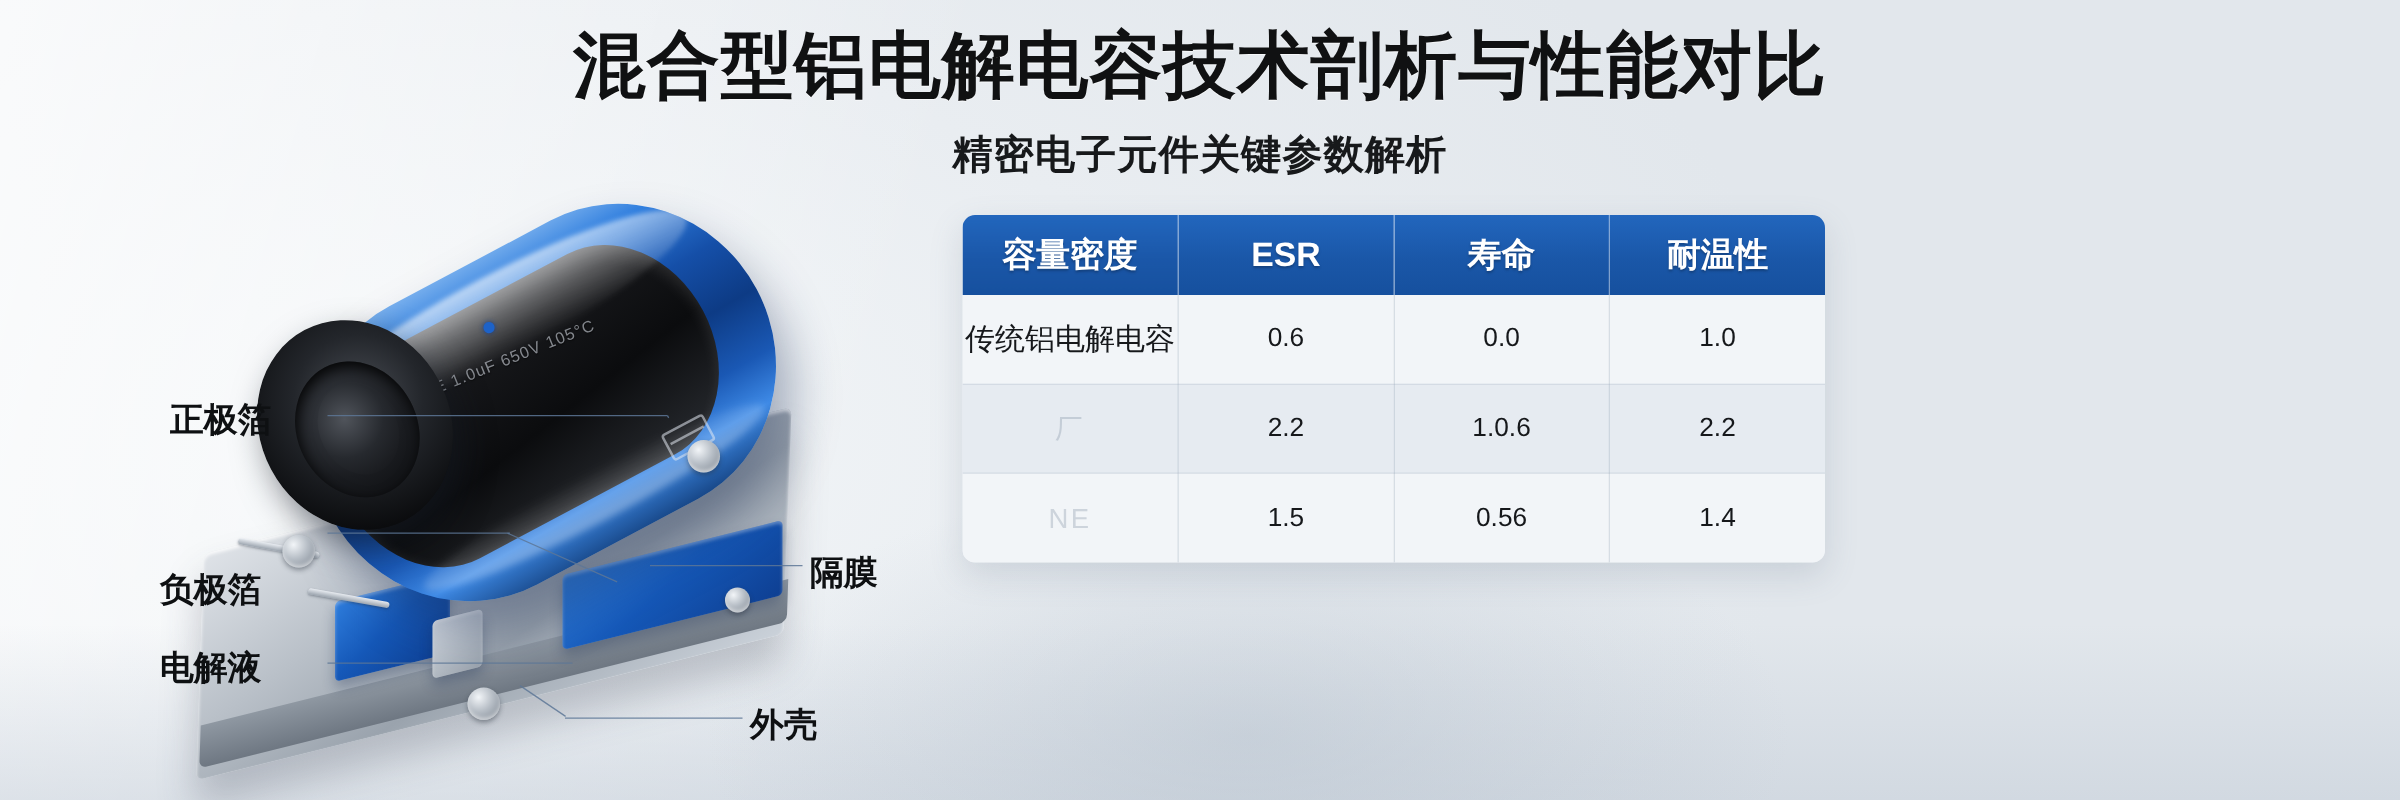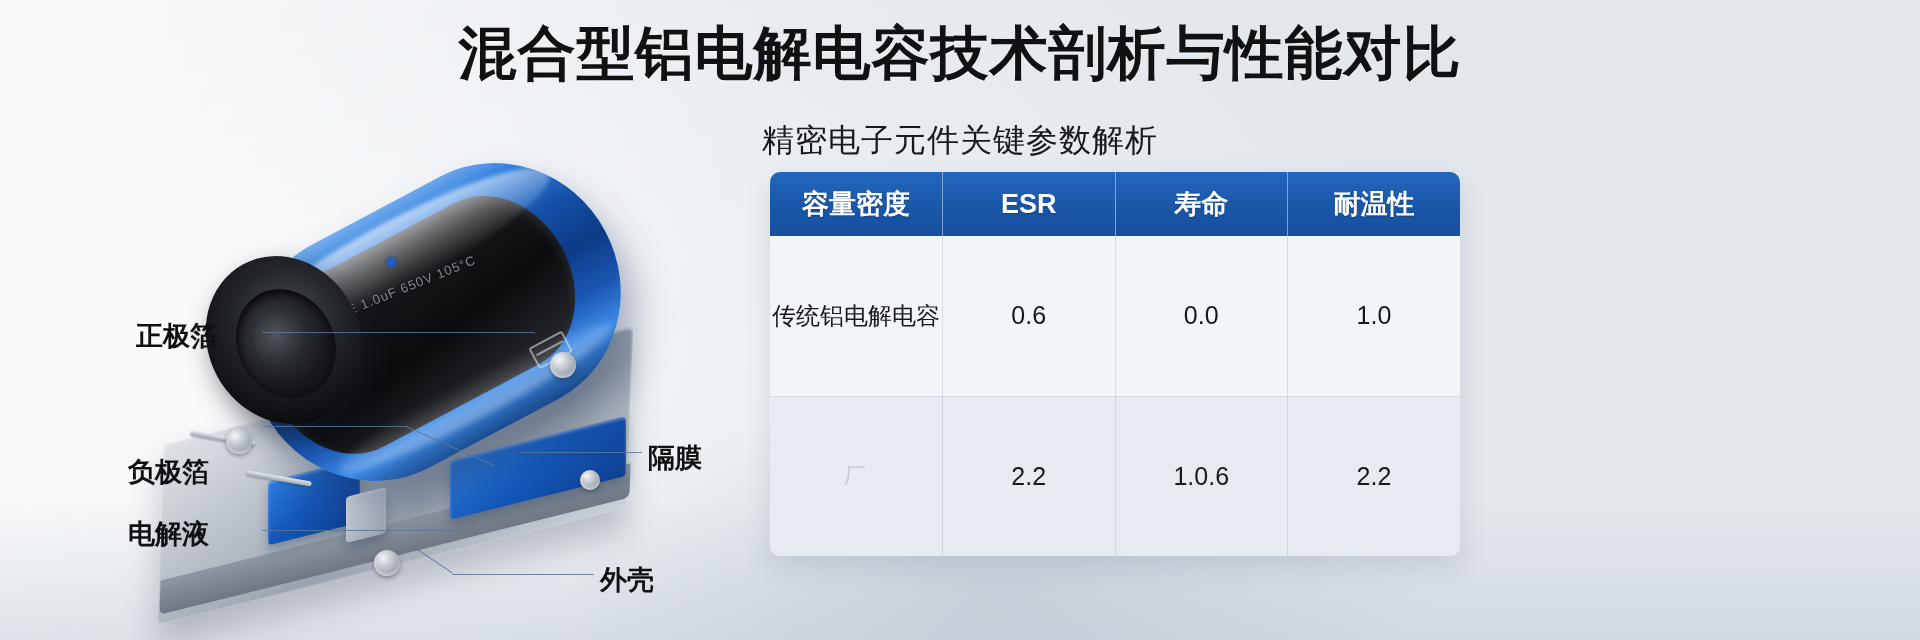--- a/index.html
+++ b/index.html
@@ -25,23 +25,22 @@
   
   .title{
     position:absolute;left:0;right:0;top:22px;text-align:center;
     font-size:58px;font-weight:bold;letter-spacing:1px;color:#101112;
     line-height:1.06;
     text-shadow:0 1px 0 rgba(255,255,255,.6);
     white-space:nowrap;
   }
   .subtitle{
     position:absolute;left:0;right:0;top:102px;text-align:center;
-    font-size:32px;font-weight:400;color:#17191b;letter-spacing:1px;
+    font-size:32px;font-weight:700;color:#17191b;letter-spacing:1px;
     white-space:nowrap;
-    margin-top:17px;
   }
 
   
   .diagram{position:absolute;left:0;top:150px;width:880px;height:490px;}
 
   .cap-scene{position:absolute;left:150px;top:20px;width:560px;height:430px;}
 
   
   .base{
     position:absolute;left:10px;top:215px;width:470px;height:180px;
@@ -153,35 +152,35 @@
   .leader{position:absolute;height:0;border-top:1.6px solid #5d7796;opacity:.85;}
 
   .c-zhengjibo{left:136px;top:168px;}
   .c-fujibo{left:128px;top:262px;margin-top:42px;}
   .c-dianjieye{left:128px;top:366px;text-align:center;}
   .c-gemo{left:648px;top:290px;}
   .c-waike{left:600px;top:412px;}
 
   
   .table-wrap{
-    position:absolute;left:770px;top:172px;width:690px;height:384px;
+    position:absolute;left:770px;top:172px;width:690px;height:278px;
     border-radius:10px;overflow:hidden;
     box-shadow:0 10px 26px rgba(90,105,125,.18);
     background:#eef2f6;
   }
   table{border-collapse:collapse;width:100%;height:100%;table-layout:fixed;}
   thead th{
     background:linear-gradient(180deg,#2266bd 0%,#1a57a8 55%,#16509e 100%);
     color:#ffffff;font-size:27px;font-weight:bold;height:62px;
     border-right:1px solid rgba(255,255,255,.45);
     text-shadow:0 1px 2px rgba(0,0,0,.25);
   }
   thead th:last-child{border-right:none;}
   tbody td{
-    height:62px;font-size:25px;color:#16181b;text-align:center;
+    height:62px;font-size:21px;color:#16181b;text-align:center;
     border-right:1px solid rgba(150,165,182,.30);
     border-bottom:1px solid rgba(150,165,182,.22);
   }
   tbody td:last-child{border-right:none;}
   tbody tr:last-child td{border-bottom:none;}
   tbody tr:nth-child(odd){background:#f2f5f8;}
   tbody tr:nth-child(even){background:#e6ebf1;}
   td.rowlabel{font-size:24px;font-weight:500;}
   td.faint{color:rgba(120,136,154,.30);font-size:22px;letter-spacing:2px;}
 </style>
@@ -266,16 +265,22 @@
           <td>0.6</td>
           <td>0.0</td>
           <td>1.0</td>
         </tr>
         <tr>
           <td class="rowlabel faint">厂</td>
           <td>2.2</td>
           <td>1.0.6</td>
           <td>2.2</td>
         </tr>
+        <tr>
+          <td class="rowlabel faint">NE</td>
+          <td>1.5</td>
+          <td>0.56</td>
+          <td>1.4</td>
+        </tr>
       </tbody>
     </table>
   </div>
 </div>
 
 </body></html>

